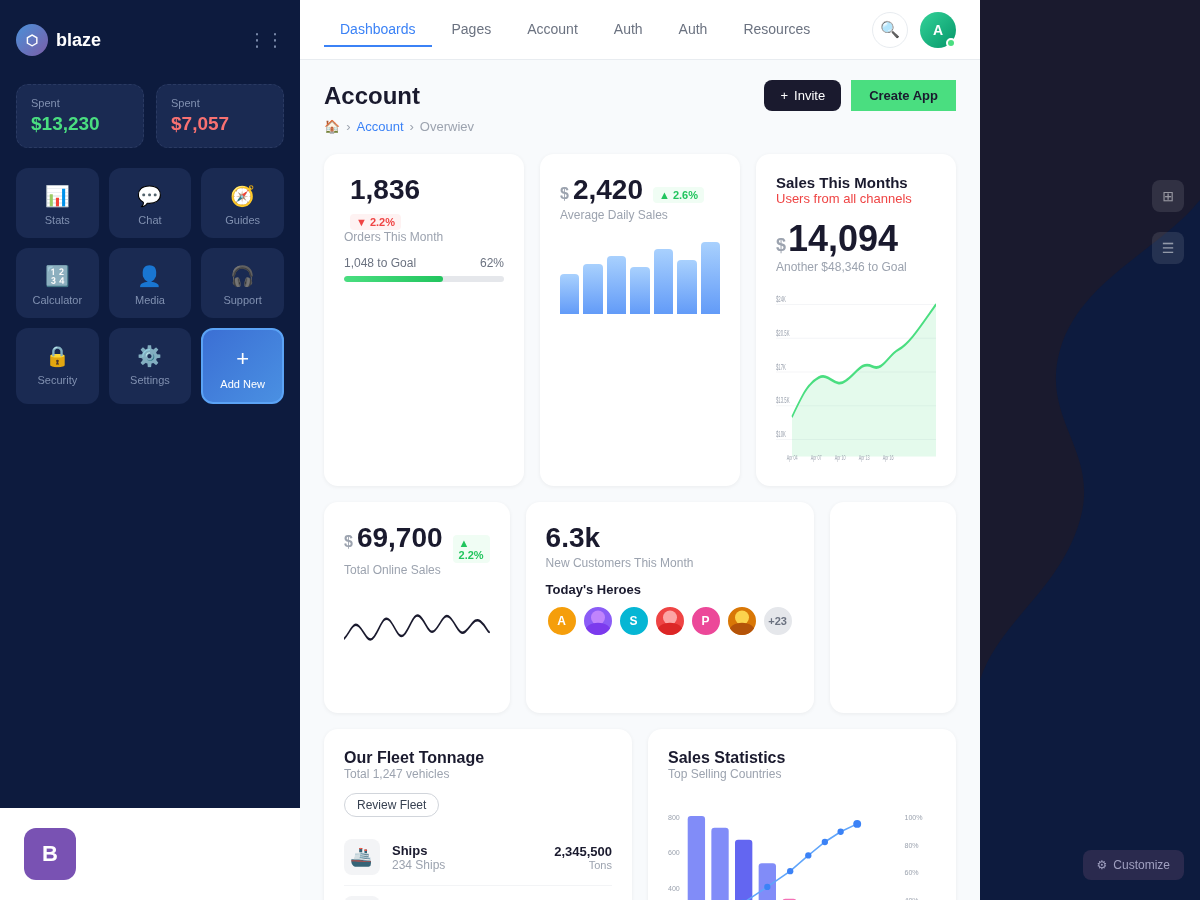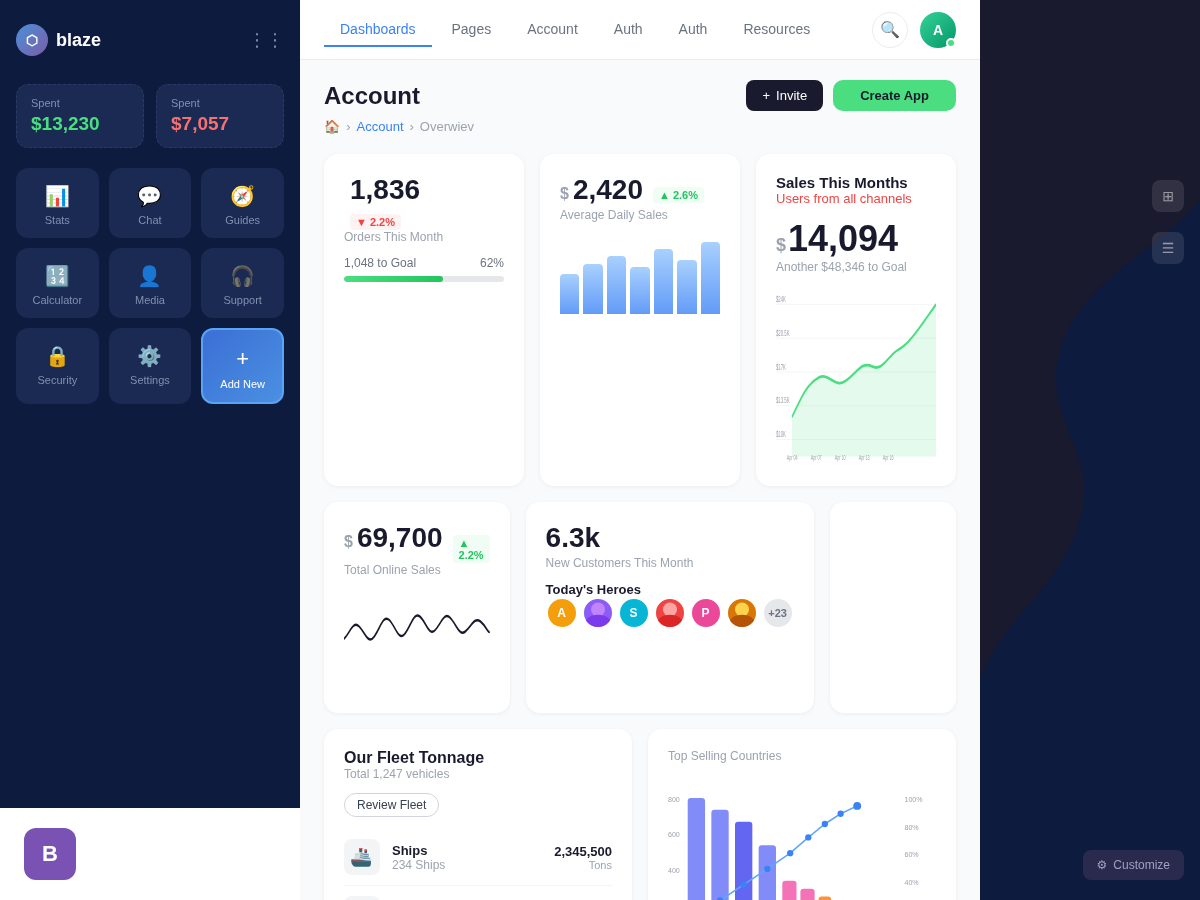--- a/index.html
+++ b/index.html
@@ -172,25 +172,25 @@
       display: flex; align-items: center; gap: 6px;
       padding: 8px 16px;
       background: #1a1a2e;
       color: white;
       border: none;
       border-radius: 8px;
       font-size: 13px;
       cursor: pointer;
     }
     .btn-create {
-      padding: 8px 27px;
+      padding: 8px 18px;
       background: #4ade80;
       color: #1a1a2e;
       border: none;
-      border-radius: 10px;
+      border-radius: 0;
       font-size: 13px;
       font-weight: 600;
       cursor: pointer;
     }
 
     
     .breadcrumb {
       display: flex; align-items: center; gap: 6px;
       font-size: 13px; color: #6b7280;
       margin-bottom: 20px;
@@ -267,21 +267,21 @@
     
     .second-row {
       display: grid;
       grid-template-columns: 1fr 1fr 1fr;
       gap: 16px;
       margin-bottom: 16px;
     }
 
     
     .heroes-section { margin-top: 12px; }
-    .heroes-title { font-size: 13px; font-weight: 600; color: #1a1a2e; }
+    .heroes-title { font-size: 13px; font-weight: 600; color: #1a1a2e; margin-bottom: 8px; }
     .heroes-avatars { display: flex; align-items: center; gap: 4px; }
     .hero-avatar {
       width: 32px; height: 32px; border-radius: 50%;
       border: 2px solid white;
       overflow: hidden;
       display: flex; align-items: center; justify-content: center;
       font-size: 12px; font-weight: 700; color: white;
     }
     .hero-count {
       width: 32px; height: 32px; border-radius: 50%;
@@ -627,20 +627,21 @@
             <div class="fleet-value">
               <div class="fleet-num">457,200</div>
 
             </div>
           </div>
 
         </div>
       </div>
 
       <div class="sales-stats-card">
+        <div class="section-title">Sales Statistics</div>
         <div class="section-sub">Top Selling Countries</div>
         <svg viewBox="0 0 340 200" width="100%" height="180">
 
           <text x="0" y="20" font-size="9" fill="#9ca3af">800</text>
           <text x="0" y="65" font-size="9" fill="#9ca3af">600</text>
           <text x="0" y="110" font-size="9" fill="#9ca3af">400</text>
           <text x="0" y="155" font-size="9" fill="#9ca3af">200</text>
 
           <rect x="25" y="15" width="22" height="150" rx="4" fill="#818cf8"></rect>
           <rect x="55" y="30" width="22" height="135" rx="4" fill="#818cf8"></rect>

